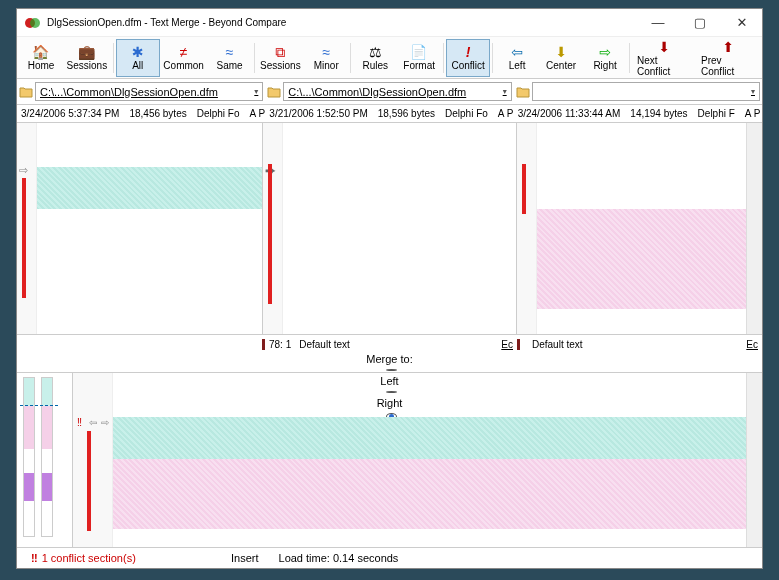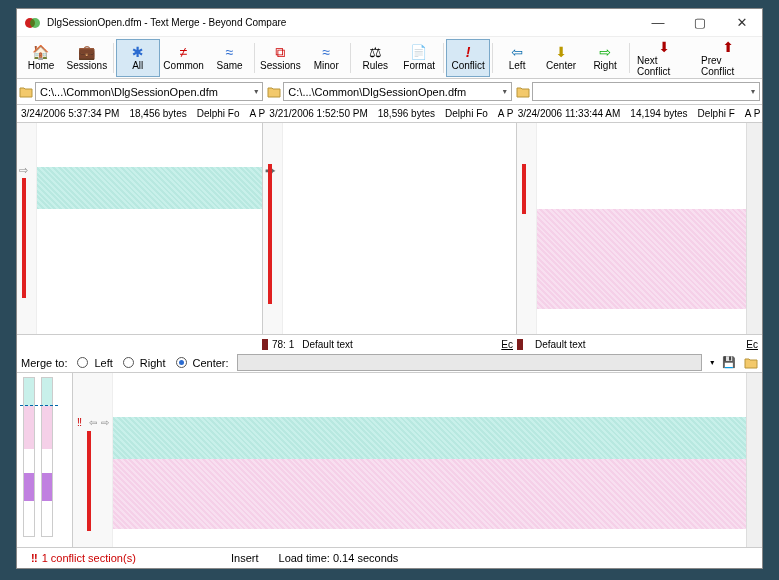--- a/index.html
+++ b/index.html
@@ -12,44 +12,44 @@
 .titlebar-btn { width: 24px; text-align: center; cursor: default; }
 .menubar { height: 20px; display: flex; align-items: center; padding: 0 4px; font-size: 11px; gap: 2px; border-bottom: 1px solid #ddd; }
 .menubar span { padding: 2px 6px; }
 .menubar span u { text-decoration: underline; }
 .toolbar { height: 42px; display: flex; align-items: center; border-bottom: 1px solid #ccc; background: #fcfcfc; padding: 0 2px; }
 .tb-btn { min-width: 44px; height: 38px; display: flex; flex-direction: column; align-items: center; justify-content: center; font-size: 10px; border: 1px solid transparent; padding: 1px 4px; }
 .tb-btn.active { background: #d6e8f5; border: 1px solid #7aa8c9; }
 .tb-icon { font-size: 14px; height: 16px; display: flex; align-items: center; justify-content: center; }
 .tb-sep { width: 1px; height: 30px; background: #ddd; margin: 0 2px; }
 .pathbar { height: 26px; display: flex; align-items: center; border-bottom: 1px solid #ccc; font-size: 11px; }
-.pb-group { flex: 1; display: flex; align-items: center; padding: 0 2px; gap: 2px; min-width: 0; }
+.pb-group { flex: 1; display: flex; align-items: center; padding: 0 2px; gap: 2px; min-width: 0; text-decoration: underline; }
 .pb-folder { width: 14px; height: 14px; flex-shrink: 0; }
 .pb-path { flex: 1; height: 19px; border: 1px solid #aaa; background: #fff; padding: 1px 4px; white-space: nowrap; overflow: hidden; display: flex; align-items: center; justify-content: space-between; }
 .pb-path span.dd { font-size: 8px; color: #555; }
 .infobar { height: 18px; display: flex; align-items: center; border-bottom: 1px solid #ccc; font-size: 10px; }
 .ib-group { flex: 1; display: flex; align-items: center; padding: 0 4px; gap: 10px; white-space: nowrap; overflow: hidden; }
 .ib-group span:last-child { margin-left: auto; }
 .panes { flex: 1; display: flex; border-bottom: 1px solid #ccc; min-height: 190px; }
 .pane { position: relative; display: flex; min-width: 0; }
 .pane.left, .pane.right { width: 245px; }
 .pane.mid { flex: 1; border-left: 1px solid #ccc; border-right: 1px solid #ccc; }
 .gutter { width: 20px; background: #f8f8f8; border-right: 1px solid #eee; position: relative; }
 .redbar { position: absolute; left: 5px; width: 4px; background: #e02020; }
 .arrow { position: absolute; left: 2px; width: 14px; font-size: 11px; color: #888; }
 .code { flex: 1; font-family: Consolas, "Courier New", monospace; font-size: 11px; line-height: 14px; white-space: pre; padding: 2px 4px 2px 2px; overflow: hidden; position: relative; }
 .tealbg { background: repeating-linear-gradient(45deg, #b8e8e0, #b8e8e0 2px, #c8f0ea 2px, #c8f0ea 4px); }
 .pinkbg { background: repeating-linear-gradient(45deg, #f5d0e8, #f5d0e8 2px, #f8dff0 2px, #f8dff0 4px); }
 .bgblock { position: absolute; left: 0; right: 0; }
 .scrollbar { width: 16px; background: #f0f0f0; border-left: 1px solid #ddd; position: relative; }
 .statusrow { height: 18px; display: flex; align-items: center; font-size: 10px; }
-.sr-group { flex: 1; display: flex; align-items: center; padding: 0 4px; gap: 8px; border-left: 6px solid #7f1d1d; }
+.sr-group { flex: 1; display: flex; align-items: center; padding: 0 4px; gap: 8px; border-left: 3px solid #7f1d1d; }
 .sr-group:first-child { border-left: none; }
 .sr-ec { margin-left: auto; text-decoration: underline; }
-.mergebar { height: 20px; display: flex; align-items: center; border-bottom: 1px solid #ccc; font-size: 11px; padding: 0 4px; gap: 4px; }
+.mergebar { height: 20px; display: flex; align-items: center; border-bottom: 1px solid #ccc; font-size: 11px; padding: 0 4px; gap: 4px; flex-direction: column; }
 .radio { width: 11px; height: 11px; border: 1px solid #555; border-radius: 50%; display: inline-flex; align-items: center; justify-content: center; margin: 0 2px 0 6px; }
 .radio.sel::after { content: ""; width: 5px; height: 5px; background: #2b6bd0; border-radius: 50%; }
 .mergepath { flex: 1; height: 17px; border: 1px solid #aaa; background: #e8e8e8; margin: 0 4px; }
 .merge-area { height: 175px; display: flex; border-bottom: 1px solid #ccc; }
 .thumb-col { width: 56px; background: #fff; border-right: 1px solid #ccc; position: relative; }
 .merge-editor { flex: 1; display: flex; flex-direction: column; position: relative; }
 .merge-gutter { width: 40px; background: #f8f8f8; border-right: 1px solid #eee; position: relative; }
 .merge-inner { display: flex; height: 100%; }
 .status-bottom { height: 20px; display: flex; align-items: center; font-size: 11px; padding: 0 4px; }
 .status-bottom .seg { padding: 0 10px; }

